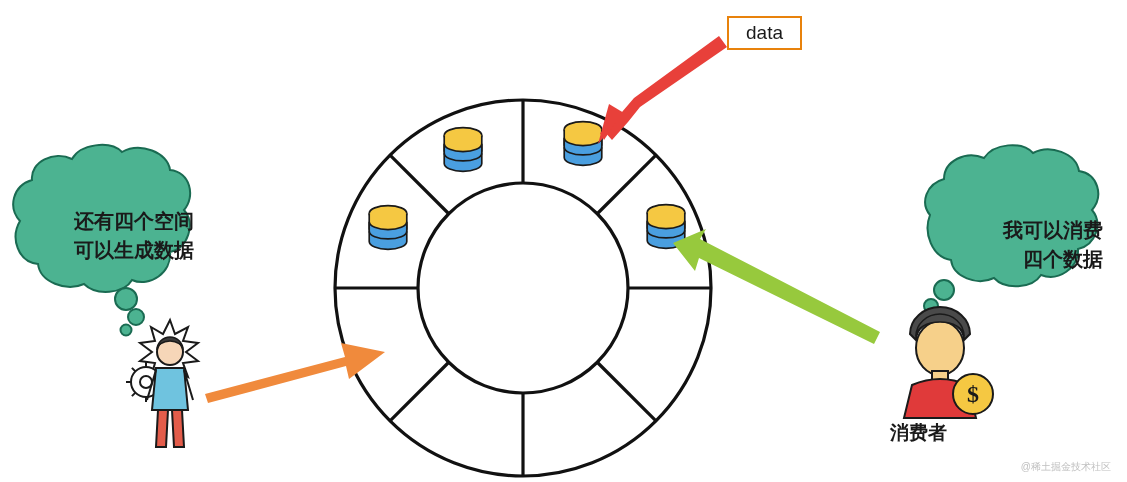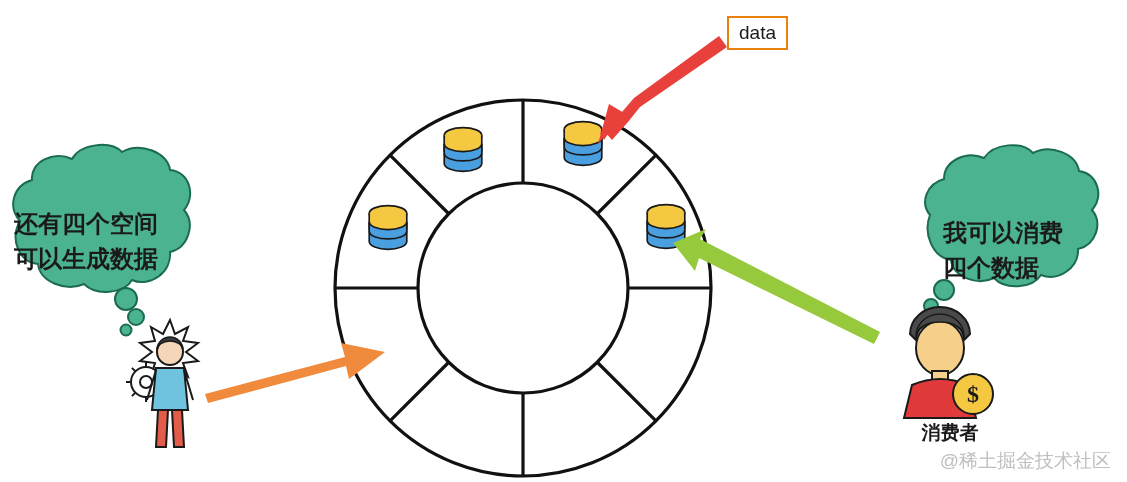--- a/index.html
+++ b/index.html
@@ -16,69 +16,68 @@
     height: 482px;
     background: #ffffff;
     overflow: hidden;
   }
   .abs { position: absolute; }
 
   
   #data-label {
     left: 727px;
     top: 16px;
-    width: 61px;
+    width: 75px;
     height: 34px;
     border: 2px solid #e8820c;
     background: #ffffff;
     display: flex;
     align-items: center;
     justify-content: center;
     font-size: 19px;
     color: #1a1a1a;
     box-sizing: border-box;
   }
 
   
   .bubble-text {
     position: absolute;
-    text-align: left;
-    font-size: 24px;
+    text-align: right;
+    font-size: 20px;
     font-weight: bold;
     color: #1a1a1a;
     line-height: 1.45;
     white-space: pre-line;
   }
   #bubble-left-text {
     left: 14px;
     top: 207px;
     width: 180px;
   }
   #bubble-right-text {
     left: 943px;
     top: 216px;
     width: 160px;
   }
 
   
   .caption {
     position: absolute;
-    text-align: center;
     font-size: 19px;
     font-weight: bold;
     color: #1a1a1a;
   }
   #producer-caption { left: 103px; top: 450px; width: 120px; }
   #consumer-caption { left: 890px; top: 420px; width: 120px; }
 
   
   #watermark {
     right: 16px;
     bottom: 8px;
-    font-size: 19px;
+    font-size: 10px;
     color: #bfbfbf;
   }
 
   svg { display: block; }
   #main-svg { left: 0; top: 0; }
 </style>
 </head>
 <body>
 
 <div id="stage">

